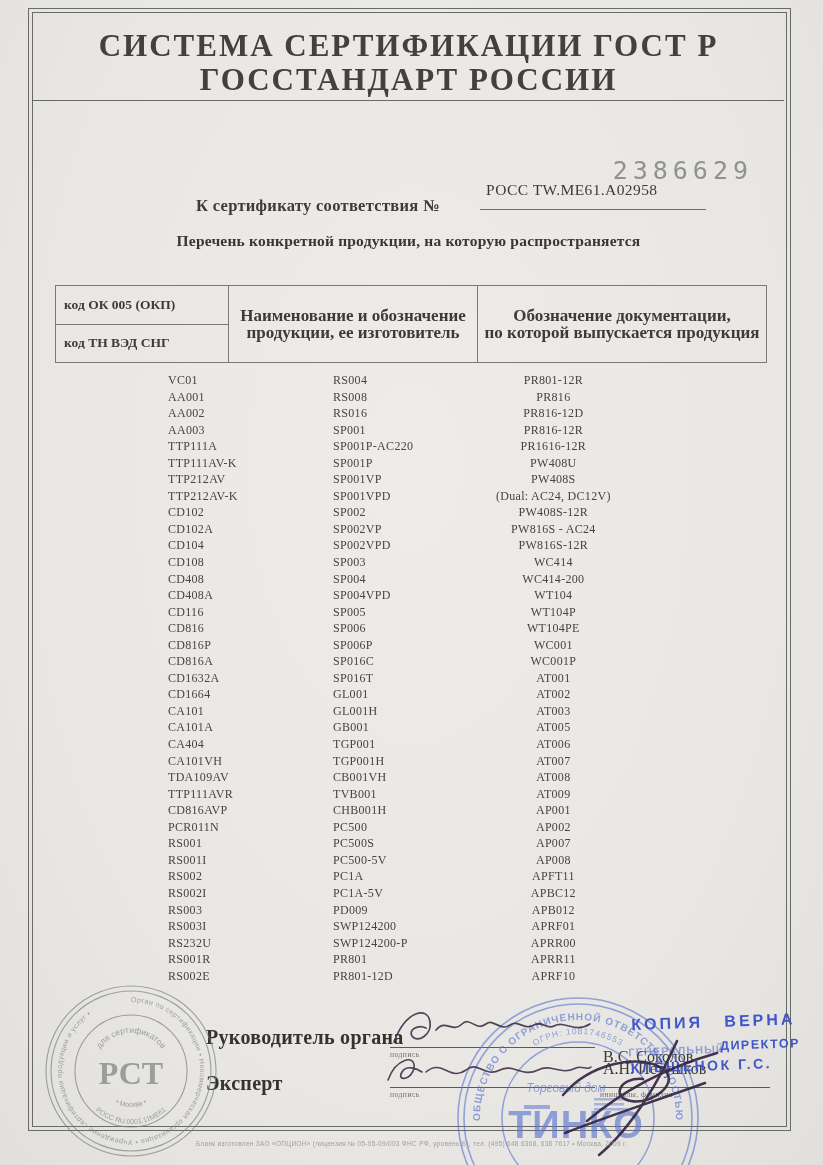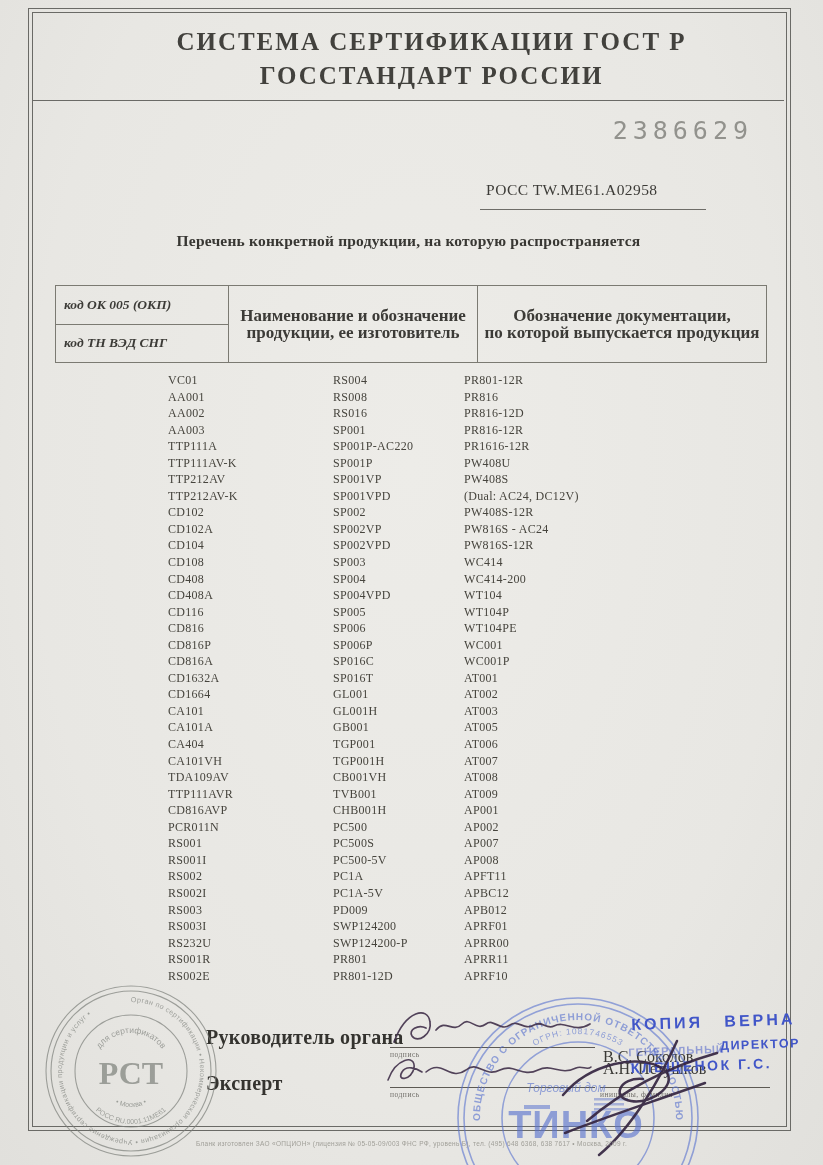--- a/index.html
+++ b/index.html
@@ -5,31 +5,31 @@
   html,body{margin:0;padding:0;}
   body{background:#d8d7d3;font-family:"Liberation Serif",serif;}
   .page{position:relative;width:823px;height:1165px;overflow:hidden;
     background:radial-gradient(ellipse at 50% 40%, #edece8 0%, #e8e7e3 65%, #e1e0dc 100%);
     color:#3c3b37;}
   .frame{position:absolute;left:28px;top:8px;width:761px;height:1121px;border:1px solid #6a6a66;}
   .frame-inner{position:absolute;inset:3px;border:1.5px solid #6a6a66;}
   .hline{position:absolute;border-top:1.5px solid #6a6a66;}
   .abs{position:absolute;}
   .center-row{left:28px;width:761px;text-align:center;}
-  .hdr{font-weight:bold;font-size:25px;letter-spacing:2px;color:#42413d;padding-left:23px;}
-  .serial{font-family:"DejaVu Sans Mono",monospace;font-size:25px;letter-spacing:5px;color:#92928d;}
+  .hdr{font-weight:bold;font-size:31px;letter-spacing:2px;color:#42413d;}
+  .serial{font-family:"DejaVu Sans Mono",monospace;font-size:25px;letter-spacing:5px;color:#92928d;margin-top:40px;}
   .title{font-weight:bold;font-size:27px;letter-spacing:3px;color:#3b3a36;}
   .cert-label{font-weight:bold;font-size:16.5px;letter-spacing:.3px;}
   .cert-value{width:226px;font-size:15.5px;}
   .cert-number{padding-left:6px;padding-bottom:10px;border-bottom:1.3px solid #6e6d68;letter-spacing:.4px;}
   .cert-sub{display:flex;justify-content:space-between;padding-top:2px;font-size:15px;}
   .subtitle{font-weight:bold;font-size:15.5px;letter-spacing:.2px;color:#383733;}
   .thead{left:55px;top:285px;width:710px;height:76px;border:1.3px solid #7b7a72;display:flex;}
   .thead .c1{width:172px;border-right:1.3px solid #7b7a72;display:flex;flex-direction:column;}
-  .thead .c1 > div{flex:1;display:flex;align-items:center;padding-left:8px;font-weight:bold;font-size:13.5px;font-style:italic;}
+  .thead .c1 > div{flex:1;display:flex;align-items:center;padding-left:8px;font-weight:bold;font-size:13.5px;}
   .thead .c1 > div:first-child{border-bottom:1.3px solid #7b7a72;}
   .thead .c2{width:248px;border-right:1.3px solid #7b7a72;}
   .thead .c3{flex:1;}
   .thead .c2,.thead .c3{display:flex;flex-direction:column;align-items:center;justify-content:center;
     font-weight:bold;font-size:17px;line-height:17px;text-align:center;}
   .codes{top:372px;font-size:12px;line-height:16.55px;letter-spacing:.3px;color:#46443d;}
   .role{font-weight:bold;font-size:20px;letter-spacing:.3px;color:#34332f;}
   .sigline{border-bottom:1.1px solid #5d5a54;height:0;}
   .sublabel{font-size:7.5px;color:#6f6d68;letter-spacing:.5px;text-align:left;}
   .person{font-size:16px;color:#3a3935;}
@@ -53,20 +53,21 @@
     <div class="frame-inner"></div>
   </div>
 
   <div class="abs center-row hdr" style="top:28px;">СИСТЕМА СЕРТИФИКАЦИИ ГОСТ Р</div>
   <div class="abs center-row hdr" style="top:62px;">ГОССТАНДАРТ РОССИИ</div>
   <div class="hline" style="left:33px;top:100px;width:751px;"></div>
 
   <div class="abs serial" style="right:70px;top:116px;">2386629</div>
 
 
+  <div class="abs cert-label" style="left:196px;top:196px;">К сертификату соответствия №</div>
   <div class="abs cert-value" style="left:480px;top:181px;">
     <div class="cert-number">РОСС TW.ME61.A02958</div>
   </div>
 
   <div class="abs center-row subtitle" style="top:232px;">Перечень конкретной продукции, на которую распространяется</div>
 
   <div class="abs thead">
     <div class="c1">
       <div>код ОК 005 (ОКП)</div>
       <div>код ТН ВЭД СНГ</div>
@@ -152,21 +153,21 @@
       <div>PC500S</div>
       <div>PC500-5V</div>
       <div>PC1A</div>
       <div>PC1A-5V</div>
       <div>PD009</div>
       <div>SWP124200</div>
       <div>SWP124200-P</div>
       <div>PR801</div>
       <div>PR801-12D</div>
     </div>
-  <div class="abs codes" style="left:464px;">
+  <div class="abs codes" style="left:496px;text-align:center;">
       <div>PR801-12R</div>
       <div>PR816</div>
       <div>PR816-12D</div>
       <div>PR816-12R</div>
       <div>PR1616-12R</div>
       <div>PW408U</div>
       <div>PW408S</div>
       <div>(Dual: AC24, DC12V)</div>
       <div>PW408S-12R</div>
       <div>PW816S - AC24</div>

